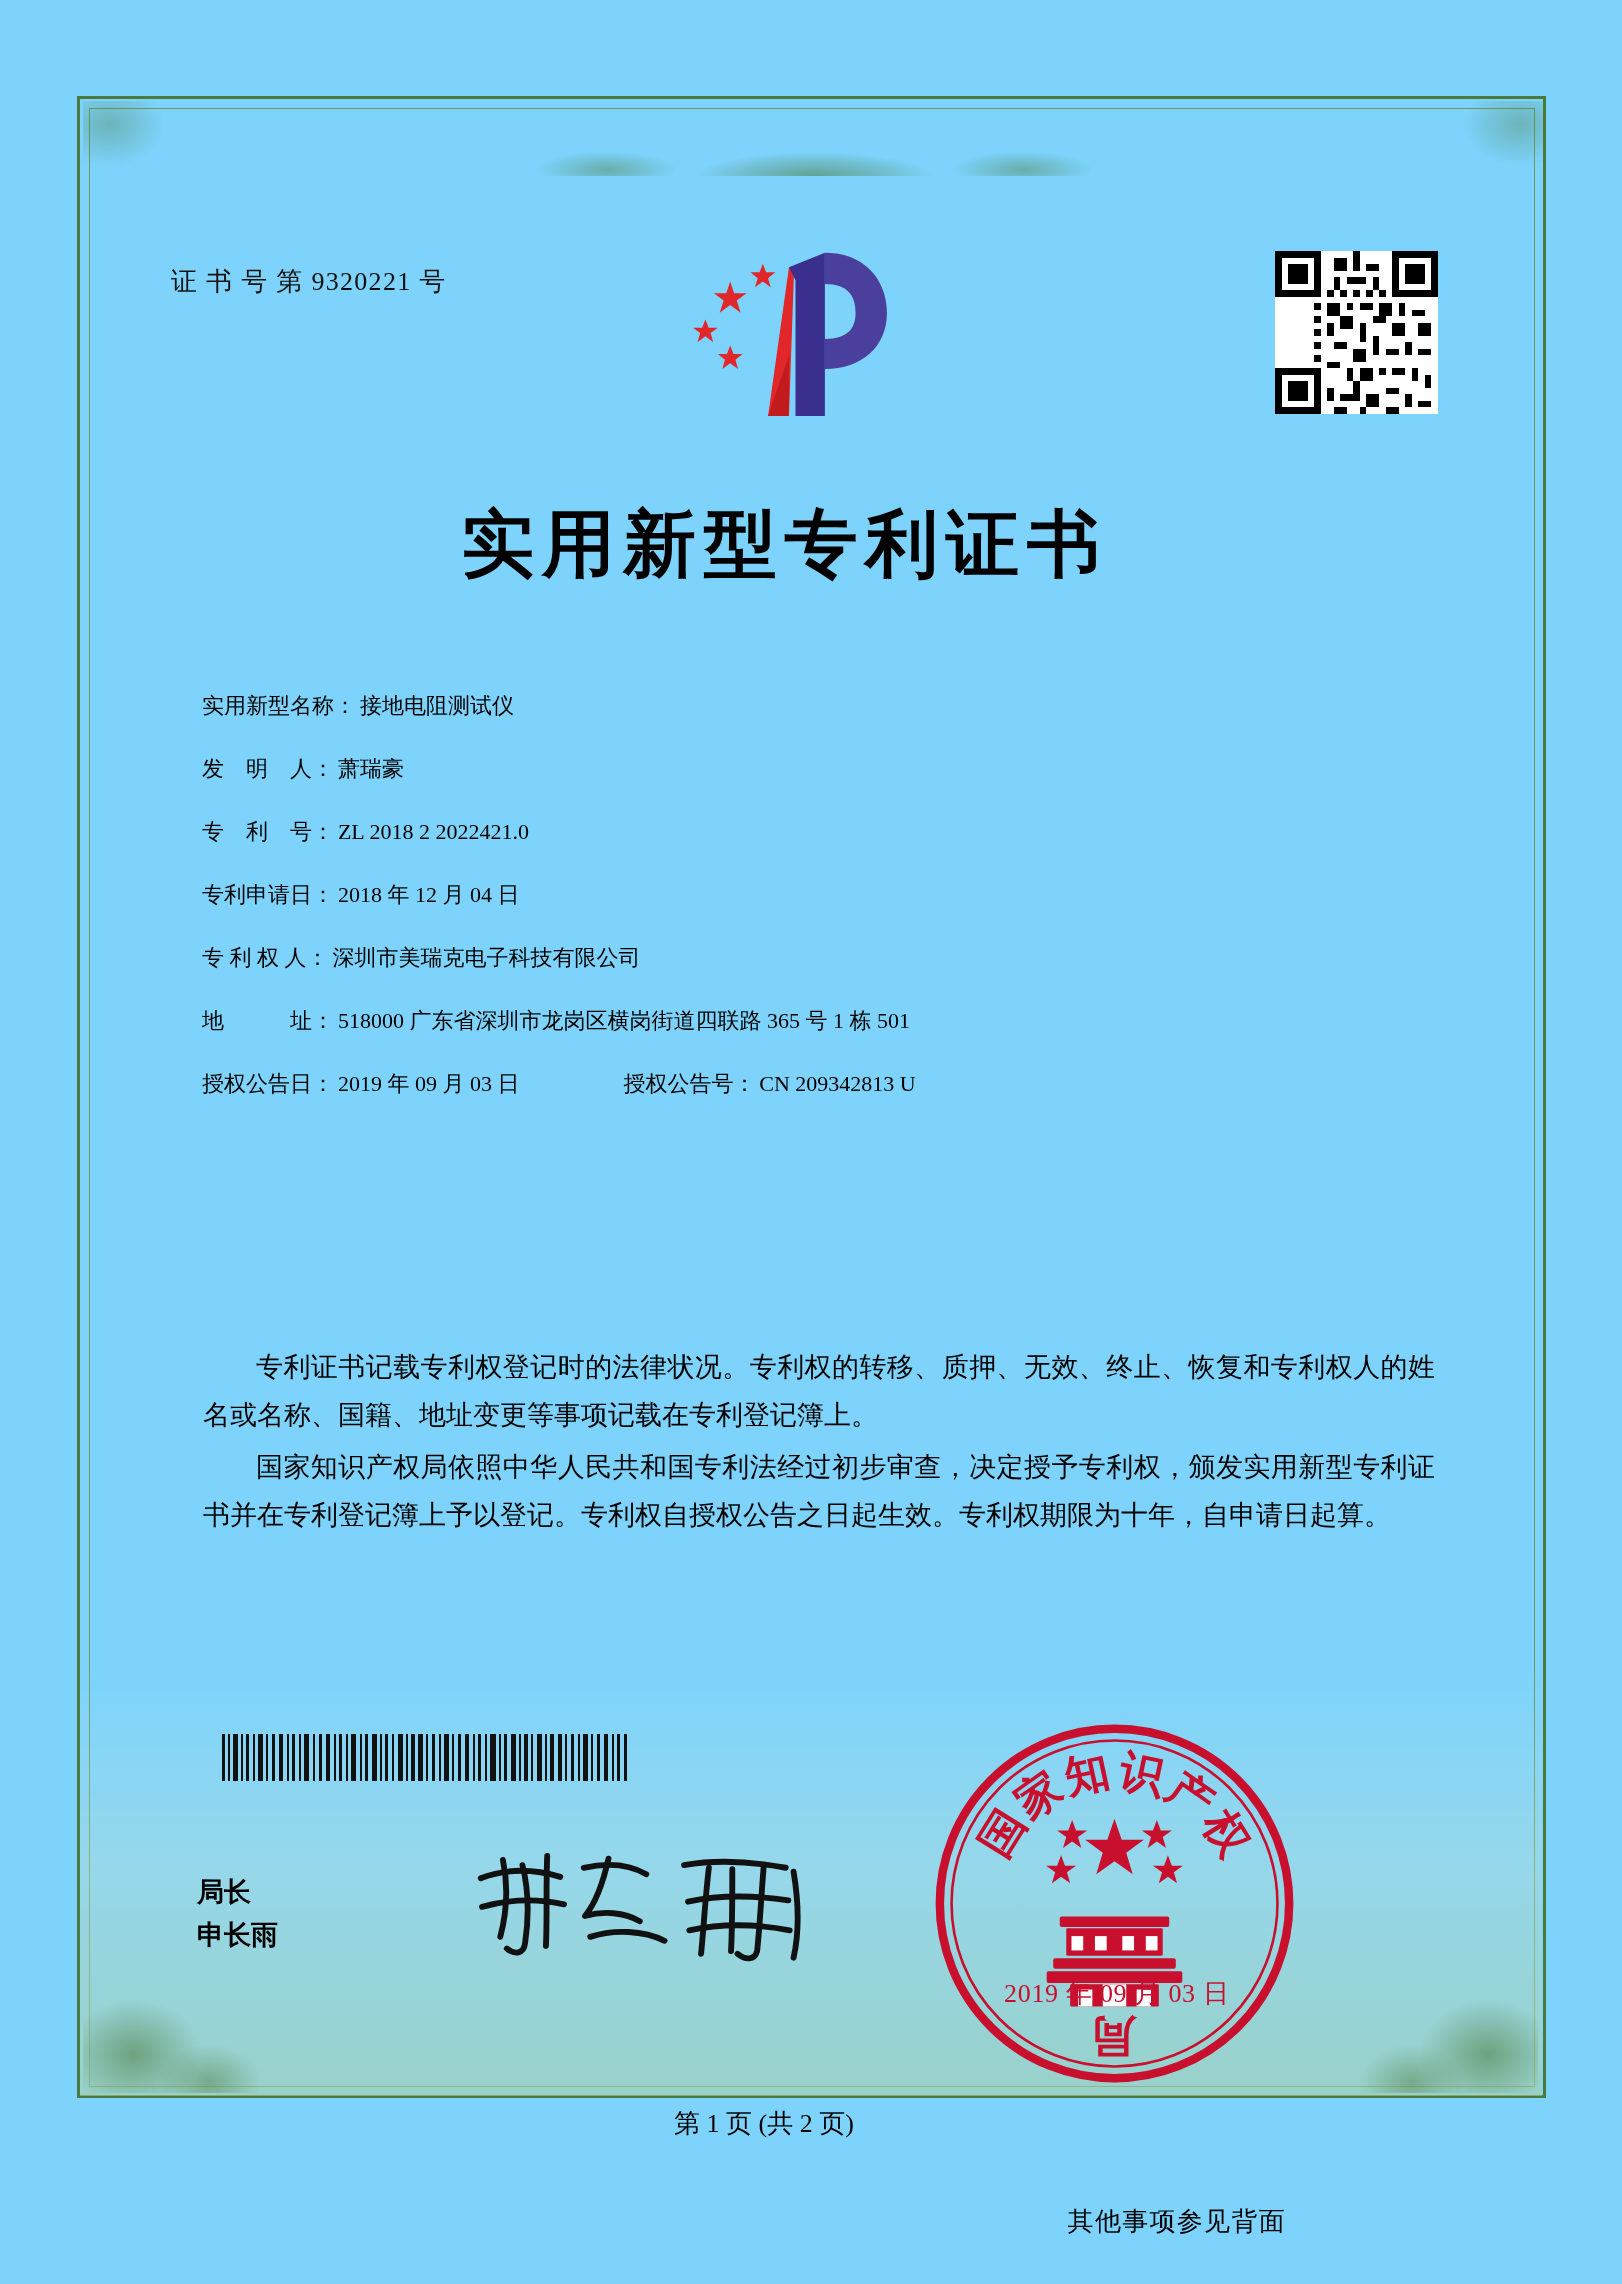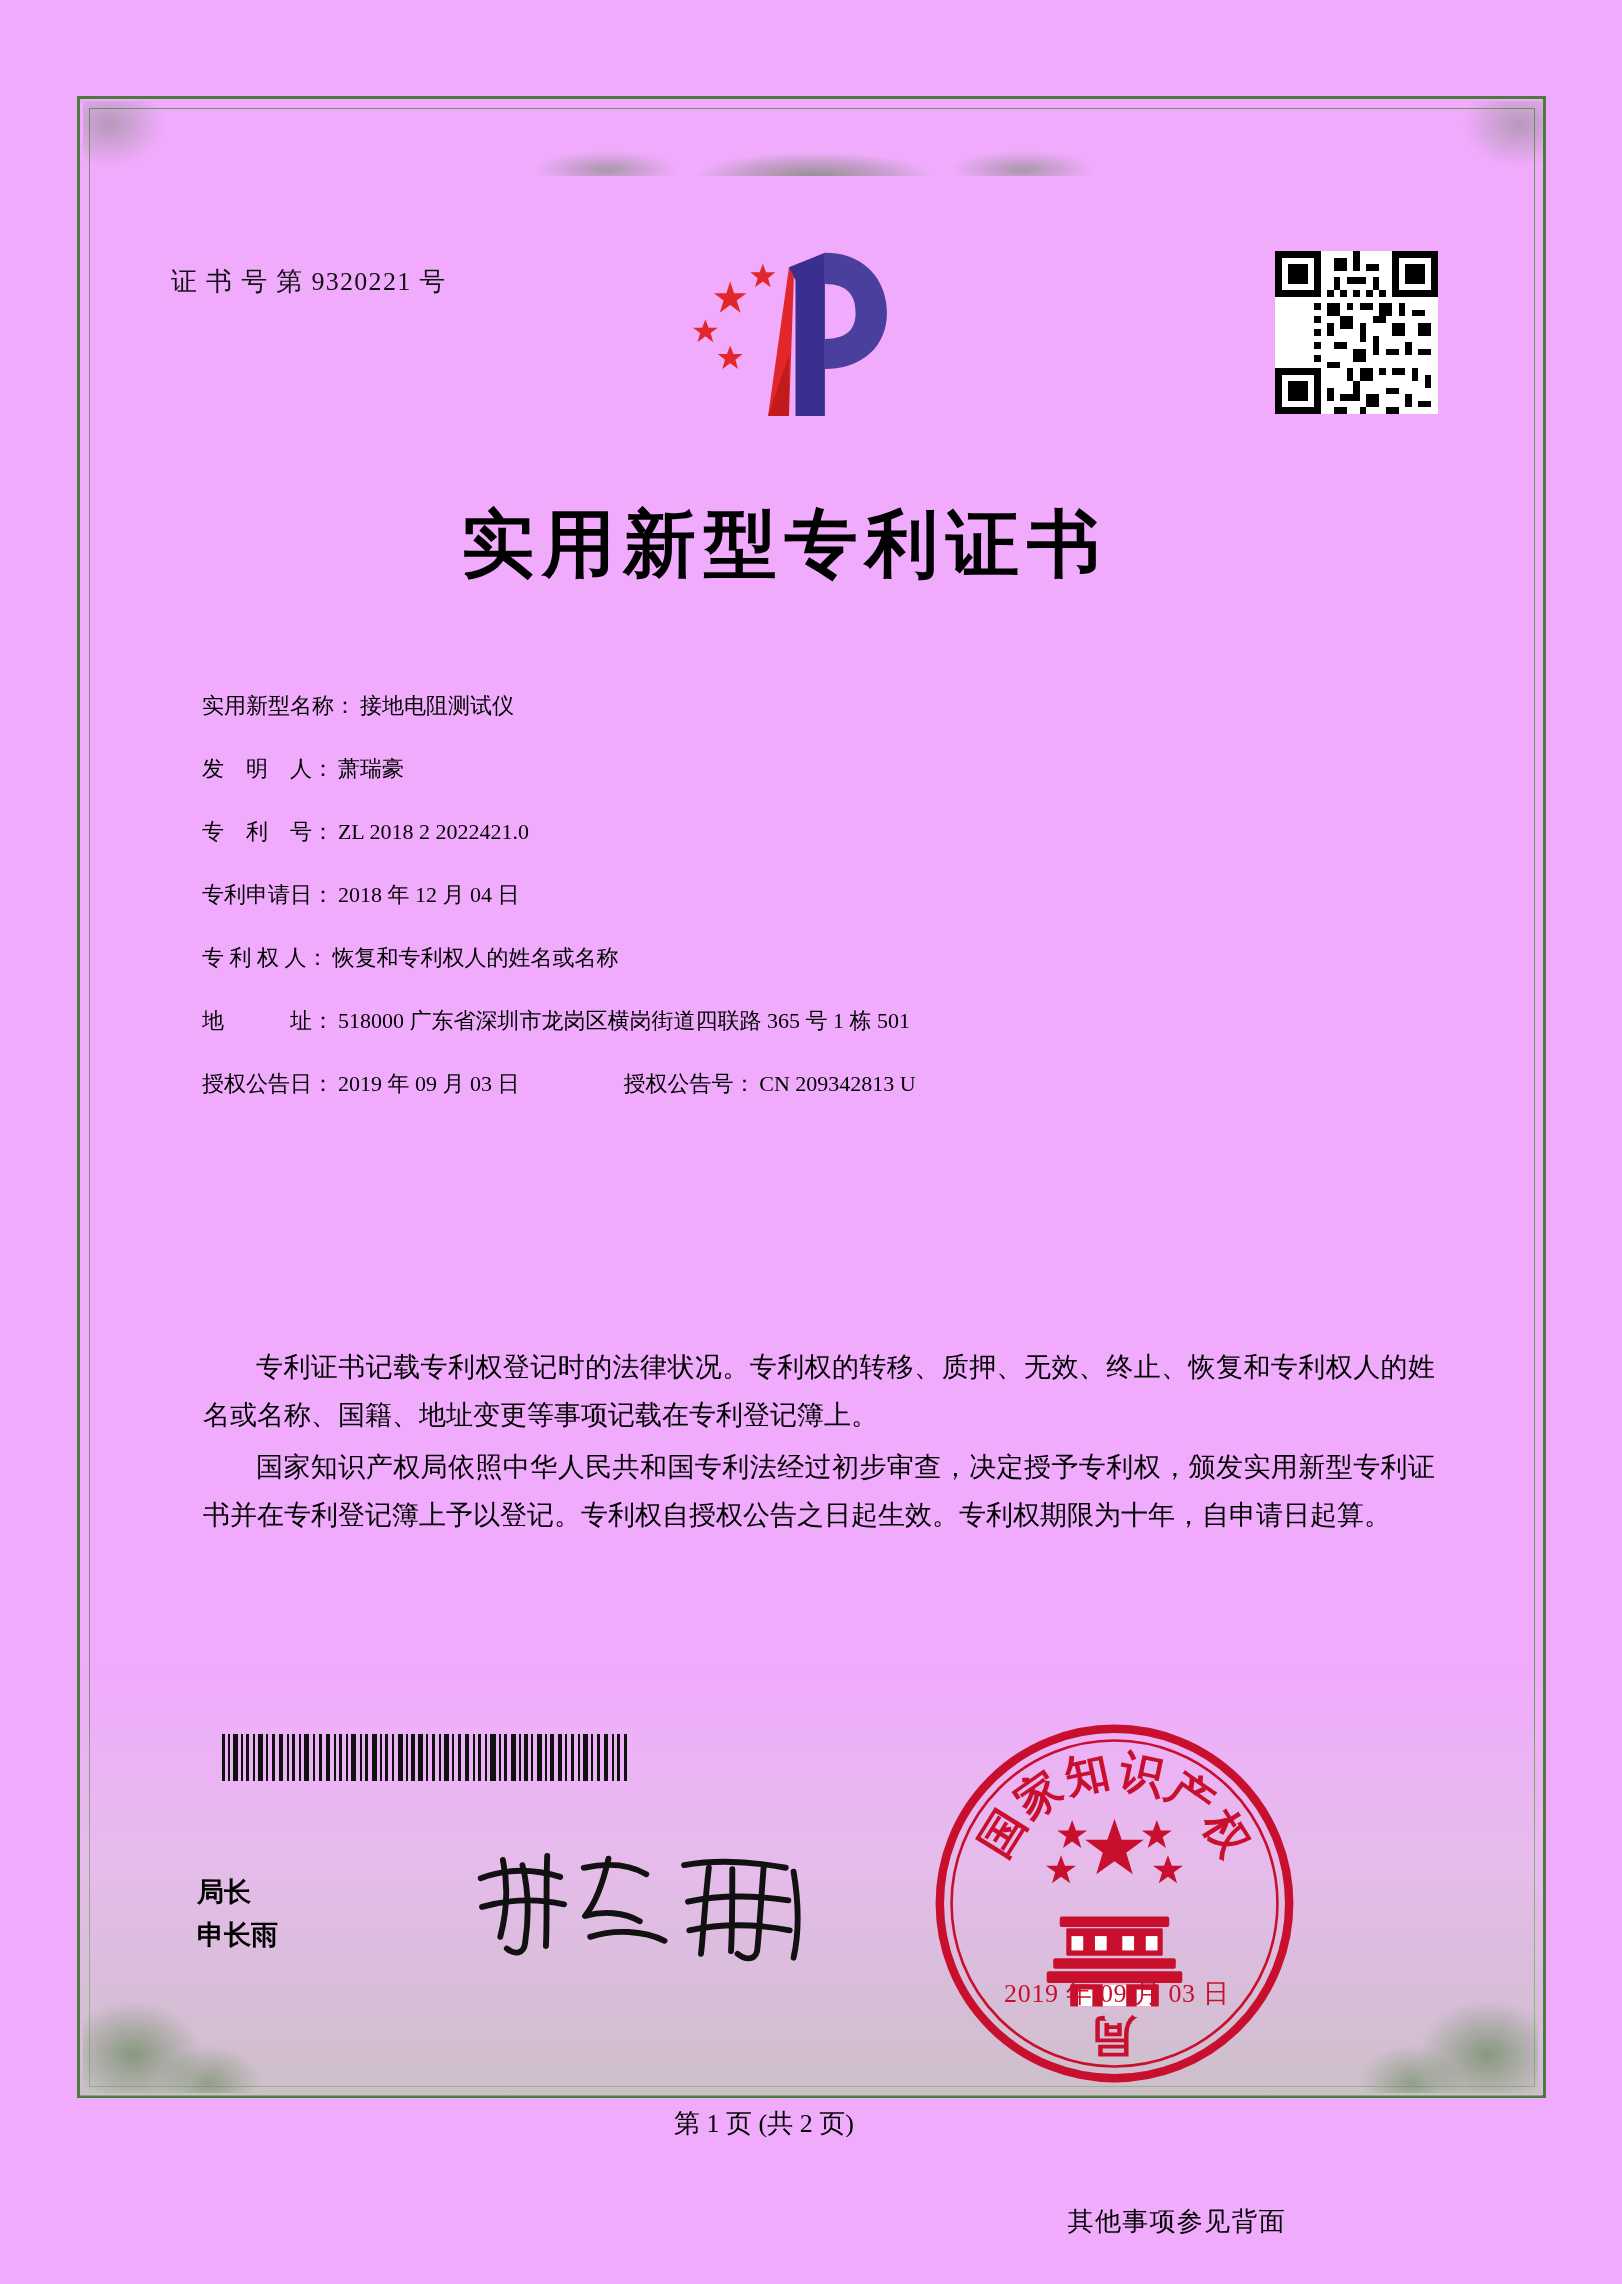--- a/index.html
+++ b/index.html
@@ -13,21 +13,21 @@
     font-family: "Liberation Serif", serif;
     color: #111;
     position: relative;
     overflow: hidden;
   }
 
   
   .page {
     position: absolute;
     inset: 0;
-    background: #f0abfc;
+    background: #7dd3fc;
   }
 
   .ornate-frame {
     position: absolute;
     left: 77px;
     top: 96px;
     width: 1469px;
     height: 2002px;
     border: 3.3px solid #4a7a3c;
     box-sizing: border-box;
@@ -357,21 +357,21 @@
       <span class="field-value">ZL 2018 2 2022421.0</span>
     </div>
 
     <div class="field-row">
       <span class="field-label">专利申请日：</span>
       <span class="field-value">2018 年 12 月 04 日</span>
     </div>
 
     <div class="field-row">
       <span class="field-label">专 利 权 人：</span>
-      <span class="field-value">恢复和专利权人的姓名或名称</span>
+      <span class="field-value">深圳市美瑞克电子科技有限公司</span>
     </div>
 
     <div class="field-row">
       <span class="field-label">地　　　址：</span>
       <span class="field-value">518000 广东省深圳市龙岗区横岗街道四联路 365 号 1 栋 501</span>
     </div>
 
     <div class="field-row two-col">
       <span class="field-label">授权公告日：</span>
       <span class="field-value">2019 年 09 月 03 日</span>

